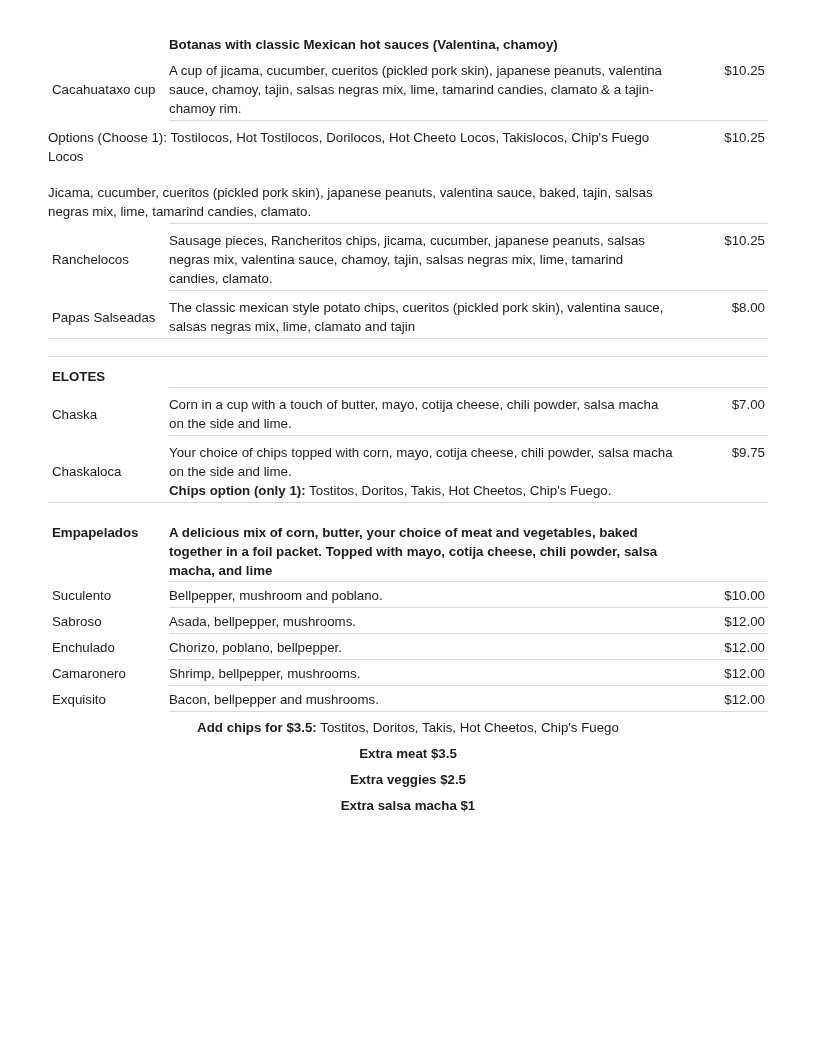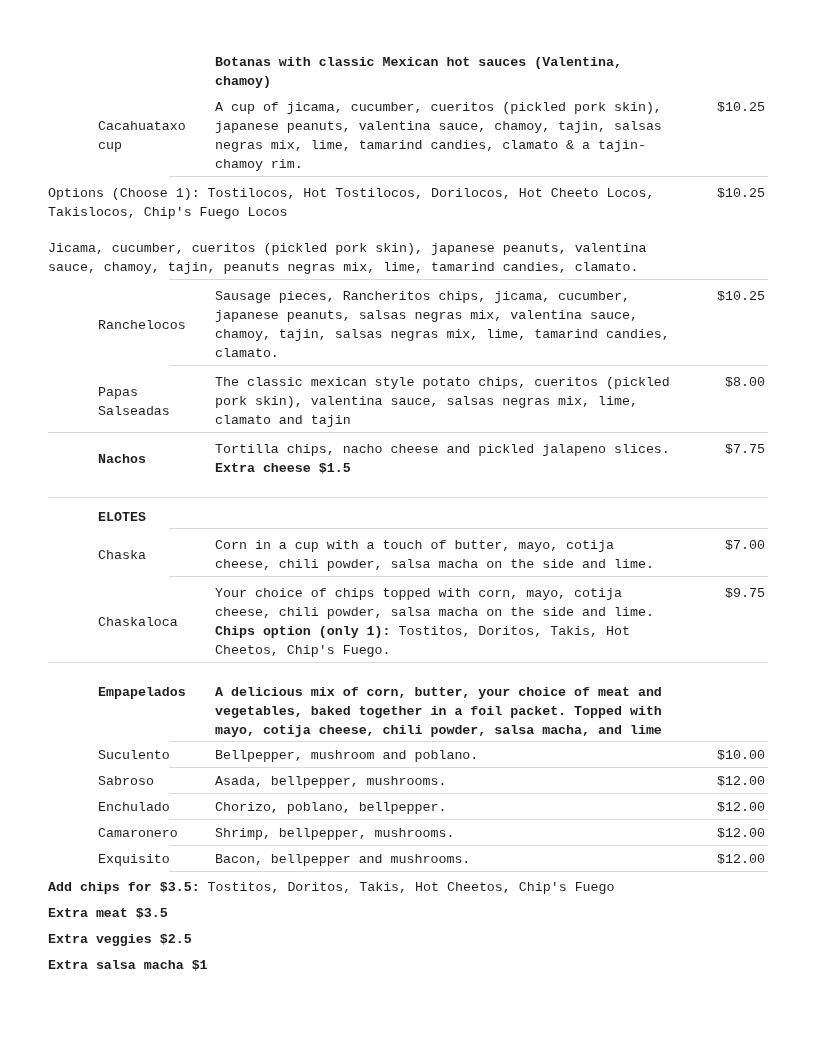--- a/index.html
+++ b/index.html
@@ -10,34 +10,32 @@
   body {
     width: 816px;
     height: 1056px;
     font-family: "Liberation Sans", "DejaVu Sans", sans-serif;
     font-size: 13.3px;
     line-height: 19px;
     color: #1e1e1e;
     overflow: hidden;
   }
   .page {
-    padding: 53px 48px 0 48px;
+    padding: 35px 48px 0 48px;
     width: 720px;
     box-sizing: content-box;
-    font-family: Liberation Mono, monospace;
   }
   .b { font-weight: 700; }
   .row { display: flex; align-items: stretch; }
   .col-name {
     flex: 0 0 121px;
     box-sizing: border-box;
     padding-left: 4px;
     display: flex;
     align-items: center;
-    margin-left: 46px;
   }
   .row.top-name .col-name { align-items: flex-start; }
   .col-desc {
     flex: 1 1 auto;
     padding-right: 14px;
     box-sizing: border-box;
   }
   .col-price {
     flex: 0 0 78px;
     box-sizing: border-box;
@@ -51,21 +49,21 @@
   .divider {
     height: 1px;
     background: #d9d9d9;
   }
   .divider.partial { margin-left: 121px; }
   .divider.full { margin-left: 0; }
   .para2 { margin-top: 17px; }
   .section-gap { height: 17px; }
   .section-head-elotes { padding: 10px 0 1px 0; }
   .section-head-empapelados { padding: 20px 0 1px 0; }
-  .notes { padding-top: 6px; }
+  .notes { padding-top: 6px; text-align: center; }
   .note { margin-bottom: 7px; }
 </style>
 </head>
 <body>
 
 <div class="page">
 
   <div class="row header-row">
     <div class="col-name"></div>
     <div class="col-desc b">Botanas with classic Mexican hot sauces (Valentina, chamoy)</div>
@@ -75,48 +73,40 @@
   <div class="row item-row">
     <div class="col-name">Cacahuataxo cup</div>
     <div class="col-desc">A cup of jicama, cucumber, cueritos (pickled pork skin), japanese peanuts, valentina sauce, chamoy, tajin, salsas negras mix, lime, tamarind candies, clamato &amp; a tajin-chamoy rim.</div>
     <div class="col-price">$10.25</div>
   </div>
   <div class="divider partial"></div>
 
   <div class="row item-row">
     <div class="col-desc">
       <div>Options (Choose 1): Tostilocos, Hot Tostilocos, Dorilocos, Hot Cheeto Locos, Takislocos, Chip's Fuego Locos</div>
-      <div class="para2">Jicama, cucumber, cueritos (pickled pork skin), japanese peanuts, valentina sauce, chamoy, tajin, peanuts negras mix, lime, tamarind candies, clamato.</div>
+      <div class="para2">Jicama, cucumber, cueritos (pickled pork skin), japanese peanuts, valentina sauce, baked, tajin, salsas negras mix, lime, tamarind candies, clamato.</div>
     </div>
     <div class="col-price">$10.25</div>
   </div>
   <div class="divider partial"></div>
 
   <div class="row item-row">
     <div class="col-name">Ranchelocos</div>
     <div class="col-desc">Sausage pieces, Rancheritos chips, jicama, cucumber, japanese peanuts, salsas negras mix, valentina sauce, chamoy, tajin, salsas negras mix, lime, tamarind candies, clamato.</div>
     <div class="col-price">$10.25</div>
   </div>
   <div class="divider partial"></div>
 
   <div class="row item-row">
     <div class="col-name">Papas Salseadas</div>
     <div class="col-desc">The classic mexican style potato chips, cueritos (pickled pork skin), valentina sauce, salsas negras mix, lime, clamato and tajin</div>
     <div class="col-price">$8.00</div>
   </div>
   <div class="divider full"></div>
 
-  <div class="row item-row">
-    <div class="col-name b">Nachos</div>
-    <div class="col-desc">
-      <div>Tortilla chips, nacho cheese and pickled jalapeno slices.</div>
-      <div class="b">Extra cheese $1.5</div>
-    </div>
-    <div class="col-price">$7.75</div>
-  </div>
 
   <div class="section-gap"></div>
   <div class="divider full"></div>
 
   <div class="row top-name section-head-elotes">
     <div class="col-name b">ELOTES</div>
     <div class="col-price"></div>
   </div>
   <div class="divider partial"></div>
 

